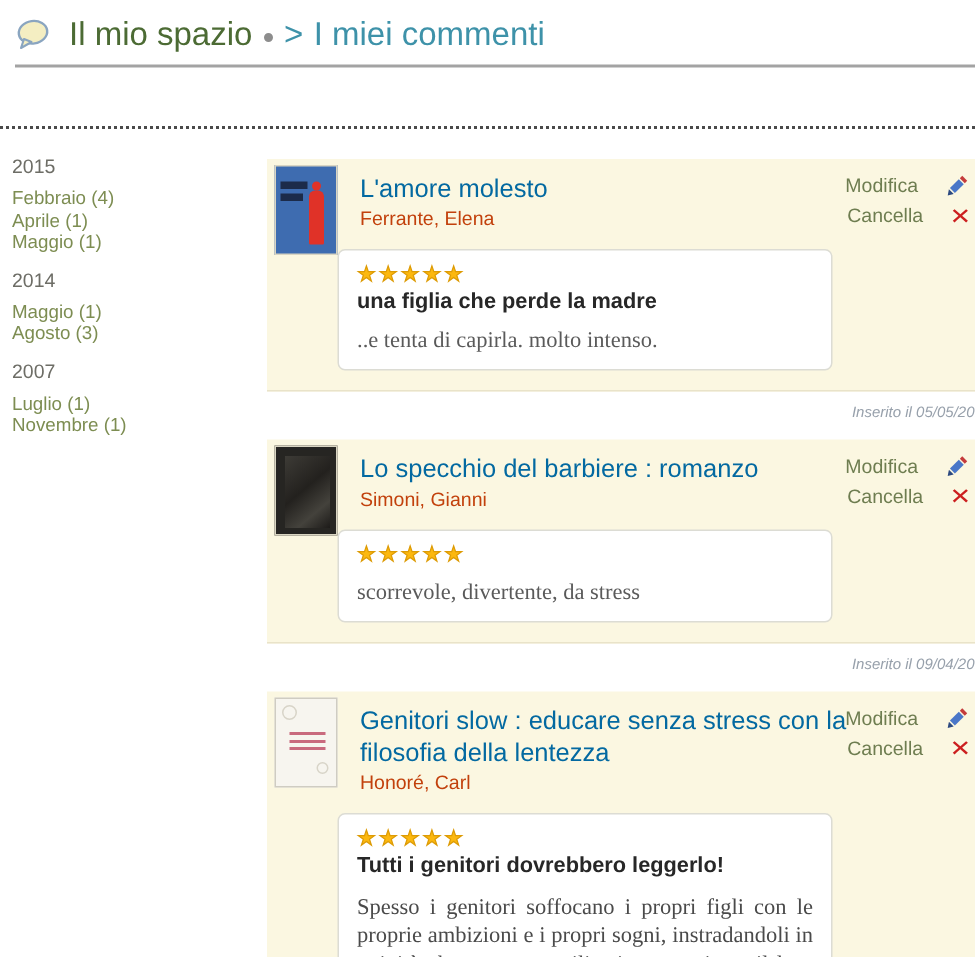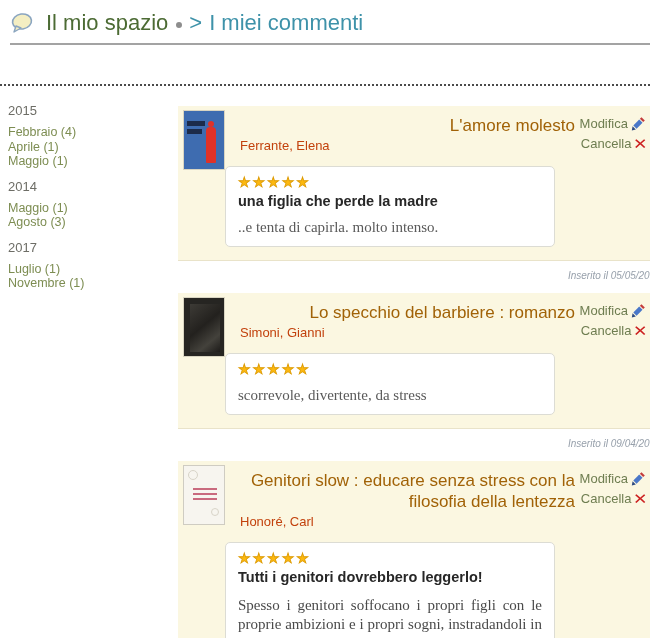--- a/index.html
+++ b/index.html
@@ -47,36 +47,36 @@
   .cover-2 .tex { position:absolute; left:6px; top:6px; width:30px; height:48px;
     background:linear-gradient(140deg,#3d3b36 0%,#23211e 45%,#44423c 75%,#1d1b19 100%); }
   .cover-3 { background:#f7f5ef; border-color:#cfccc2; }
   .cover-3 .ring1 { position:absolute; left:4px; top:4px; width:10px; height:10px;
     border:1px solid #d8d4c8; border-radius:50%; }
   .cover-3 .ring2 { position:absolute; right:5px; bottom:8px; width:8px; height:8px;
     border:1px solid #d8d4c8; border-radius:50%; }
   .cover-3 .txt { position:absolute; left:9px; top:22px; width:24px; height:12px;
     background:repeating-linear-gradient(#c96a7e 0 2px,#f7f5ef 2px 5px); }
 
-  .book-title { font-size:17px; font-weight:400; color:#a16207; line-height:21px;
-    margin:3px 0 0 15px; max-width:335px; cursor:pointer;text-align:right; }
+  .book-title { font-size:17px; font-weight:400; color:#0369a1; line-height:21px;
+    margin:3px 0 0 15px; max-width:335px; cursor:pointer; }
   .book-author { font-size:13px; color:#c2410c; margin:2px 0 0 15px; }
 
   .comment-box { background:#fff; border:1px solid #dcdcd4; border-radius:5px;
     width:330px; margin-top:13px; padding:8px 12px 9px 12px; }
   .stars { font-size:14px; letter-spacing:2px; color:#fcb80f;
     -webkit-text-stroke:0.8px #dd9b05; line-height:15px; }
   .comment-title { font-size:14.5px; font-weight:700; color:#272727; margin-top:3px; }
   .comment-body { font-family:"Liberation Serif","DejaVu Serif",serif; font-size:15px;
     color:#5a5a5a; margin-top:9px; line-height:19px; }
   .comment-body.long { text-align:justify; color:#4a4a4a; margin-top:11px; }
 
   .card-actions { position:absolute; right:12px; top:9px; display:flex;
     flex-direction:column; align-items:flex-end; gap:5px; }
-  .action { display:flex; align-items:center; gap:3px; cursor:pointer; text-decoration:none; }
+  .action { display:flex; align-items:center; gap:19px; cursor:pointer; text-decoration:none; }
   .action-label { font-size:13px; color:#6e7d50; }
   .pencil-icon { width:16px; height:16px; }
   .x-icon { color:#cc1f1f; font-size:15px; font-weight:700; line-height:14px;
     font-family:"DejaVu Sans",sans-serif; transform:scaleX(1.15); }
 
   .inserted { height:32px; line-height:30px; text-align:right; padding-right:1px;
     font-size:10px; font-style:italic; color:#97a0ab; }
 </style>
 </head>
 <body>
@@ -97,21 +97,21 @@
 <div class="content">
 
   <aside class="sidebar">
     <div class="year">2015</div>
     <div class="month">Febbraio (4)</div>
     <div class="month">Aprile (1)</div>
     <div class="month">Maggio (1)</div>
     <div class="year">2014</div>
     <div class="month">Maggio (1)</div>
     <div class="month">Agosto (3)</div>
-    <div class="year">2017</div>
+    <div class="year">2007</div>
     <div class="month">Luglio (1)</div>
     <div class="month">Novembre (1)</div>
   </aside>
 
   <main class="main">
 
     <article class="card">
       <div class="cover cover-1">
         <div class="bar1"></div>
           <div class="bar2"></div>

